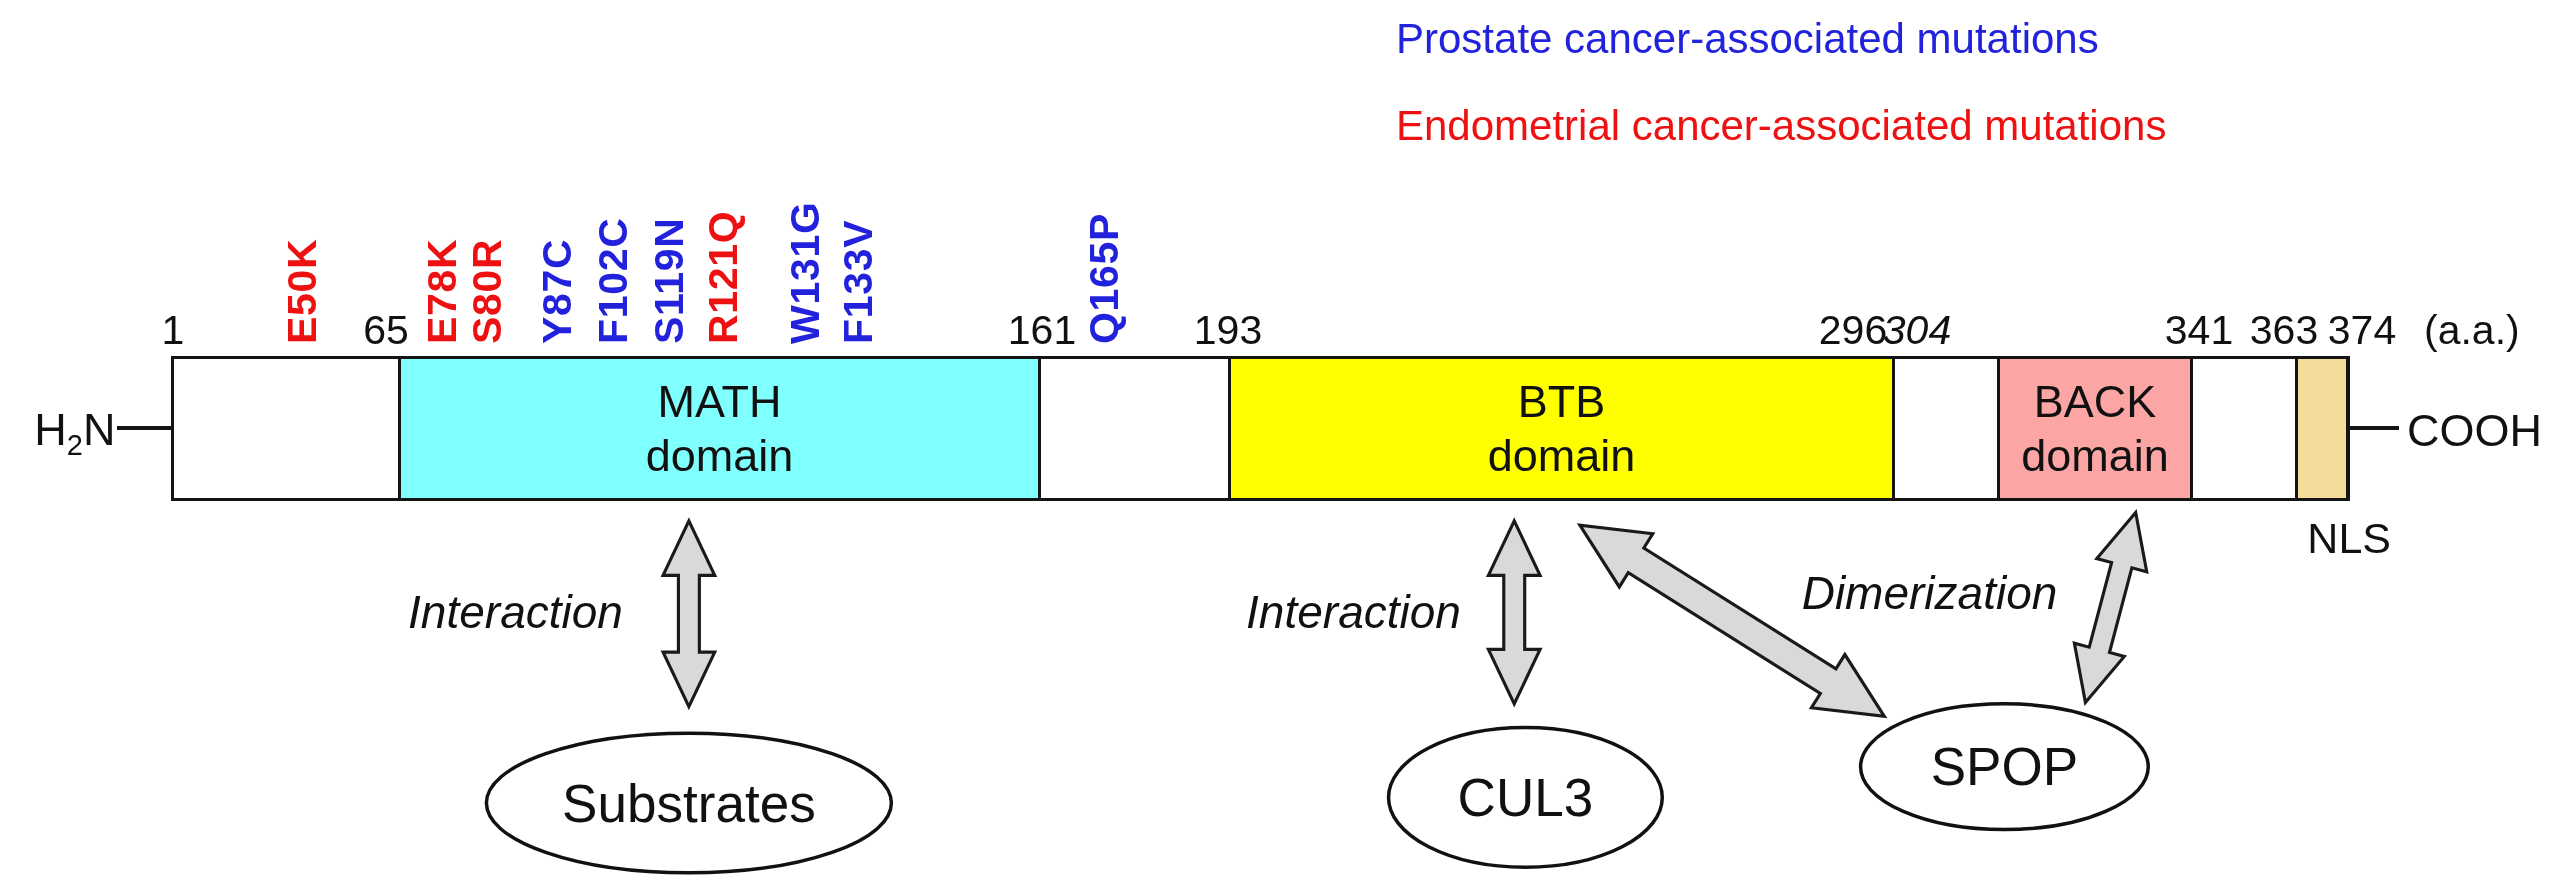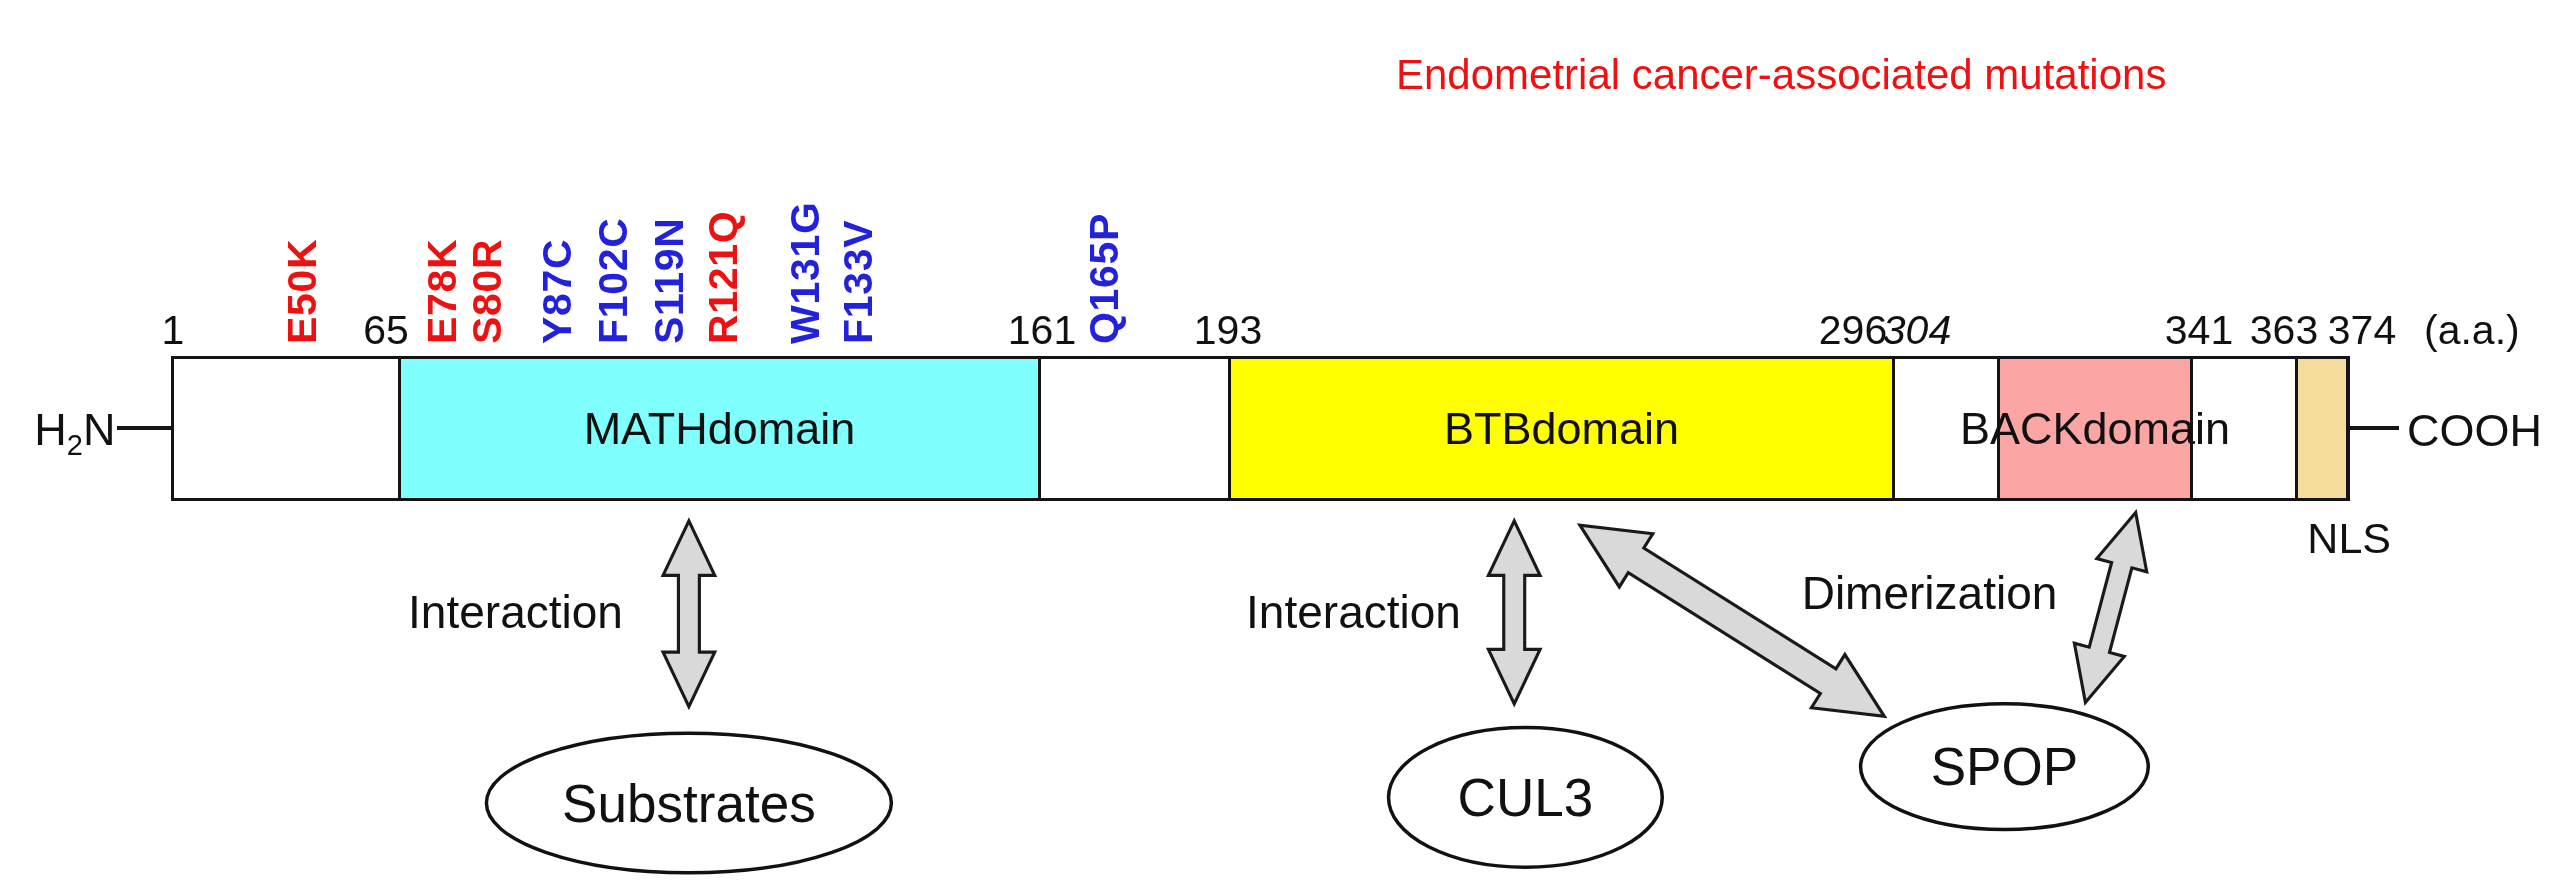--- a/index.html
+++ b/index.html
@@ -7,35 +7,36 @@
           font-family:"Liberation Sans","DejaVu Sans",sans-serif;color:#111;}
   .legend{position:absolute;left:1396px;top:12.6px;}
   .legend-line{font-size:42px;line-height:51px;white-space:nowrap;}
   .mut{position:absolute;font-weight:bold;font-size:41px;line-height:42px;white-space:nowrap;
        transform-origin:0 100%;transform:rotate(-90deg);letter-spacing:0.7px;}
   .mark{position:absolute;top:307px;width:126px;text-align:center;font-size:41px;white-space:nowrap;}
   .unit{position:absolute;top:307px;font-size:41px;white-space:nowrap;}
   .bar{position:absolute;left:171px;top:356px;width:2179px;height:145px;background:#fff;
        border:3.5px solid #141414;box-sizing:border-box;}
   .domain-box{position:absolute;top:356px;height:145px;border:3.5px solid #141414;box-sizing:border-box;
-       display:flex;flex-direction:row;justify-content:center;align-items:center;
+       display:flex;flex-direction:column;justify-content:center;align-items:center;
        font-size:45px;line-height:54px;}
   .term{position:absolute;font-size:45px;white-space:nowrap;}
   .term sub{font-size:29px;}
   .term-line{position:absolute;height:4.2px;background:#141414;}
   .nls-label{position:absolute;left:2251px;top:514px;width:140px;text-align:right;font-size:43px;}
-  .ital{position:absolute;font-size:46px;width:447px;text-align:center;white-space:nowrap;}
+  .ital{position:absolute;font-style:italic;font-size:46px;width:447px;text-align:center;white-space:nowrap;}
   svg{position:absolute;left:0;top:0;}
 </style>
 </head>
 <body>
 
 <div id="canvas">
 
   <div class="legend">
+    <div class="legend-line" style="color: rgb(34, 34, 221);">Prostate cancer-associated mutations</div>
     <div class="legend-line" style="color: rgb(238, 17, 17); margin-top: 36px;">Endometrial cancer-associated mutations</div>
   </div>
 
   <div id="mutations">
       <div class="mut" style="left: 323px; top: 302px; color: rgb(238, 17, 17);">E50K</div>
       <div class="mut" style="left: 463px; top: 302px; color: rgb(238, 17, 17);">E78K</div>
       <div class="mut" style="left: 508px; top: 302px; color: rgb(238, 17, 17);">S80R</div>
       <div class="mut" style="left: 578px; top: 302px; color: rgb(34, 34, 221);">Y87C</div>
       <div class="mut" style="left: 634px; top: 302px; color: rgb(34, 34, 221);">F102C</div>
       <div class="mut" style="left: 690px; top: 302px; color: rgb(34, 34, 221);">S119N</div>

